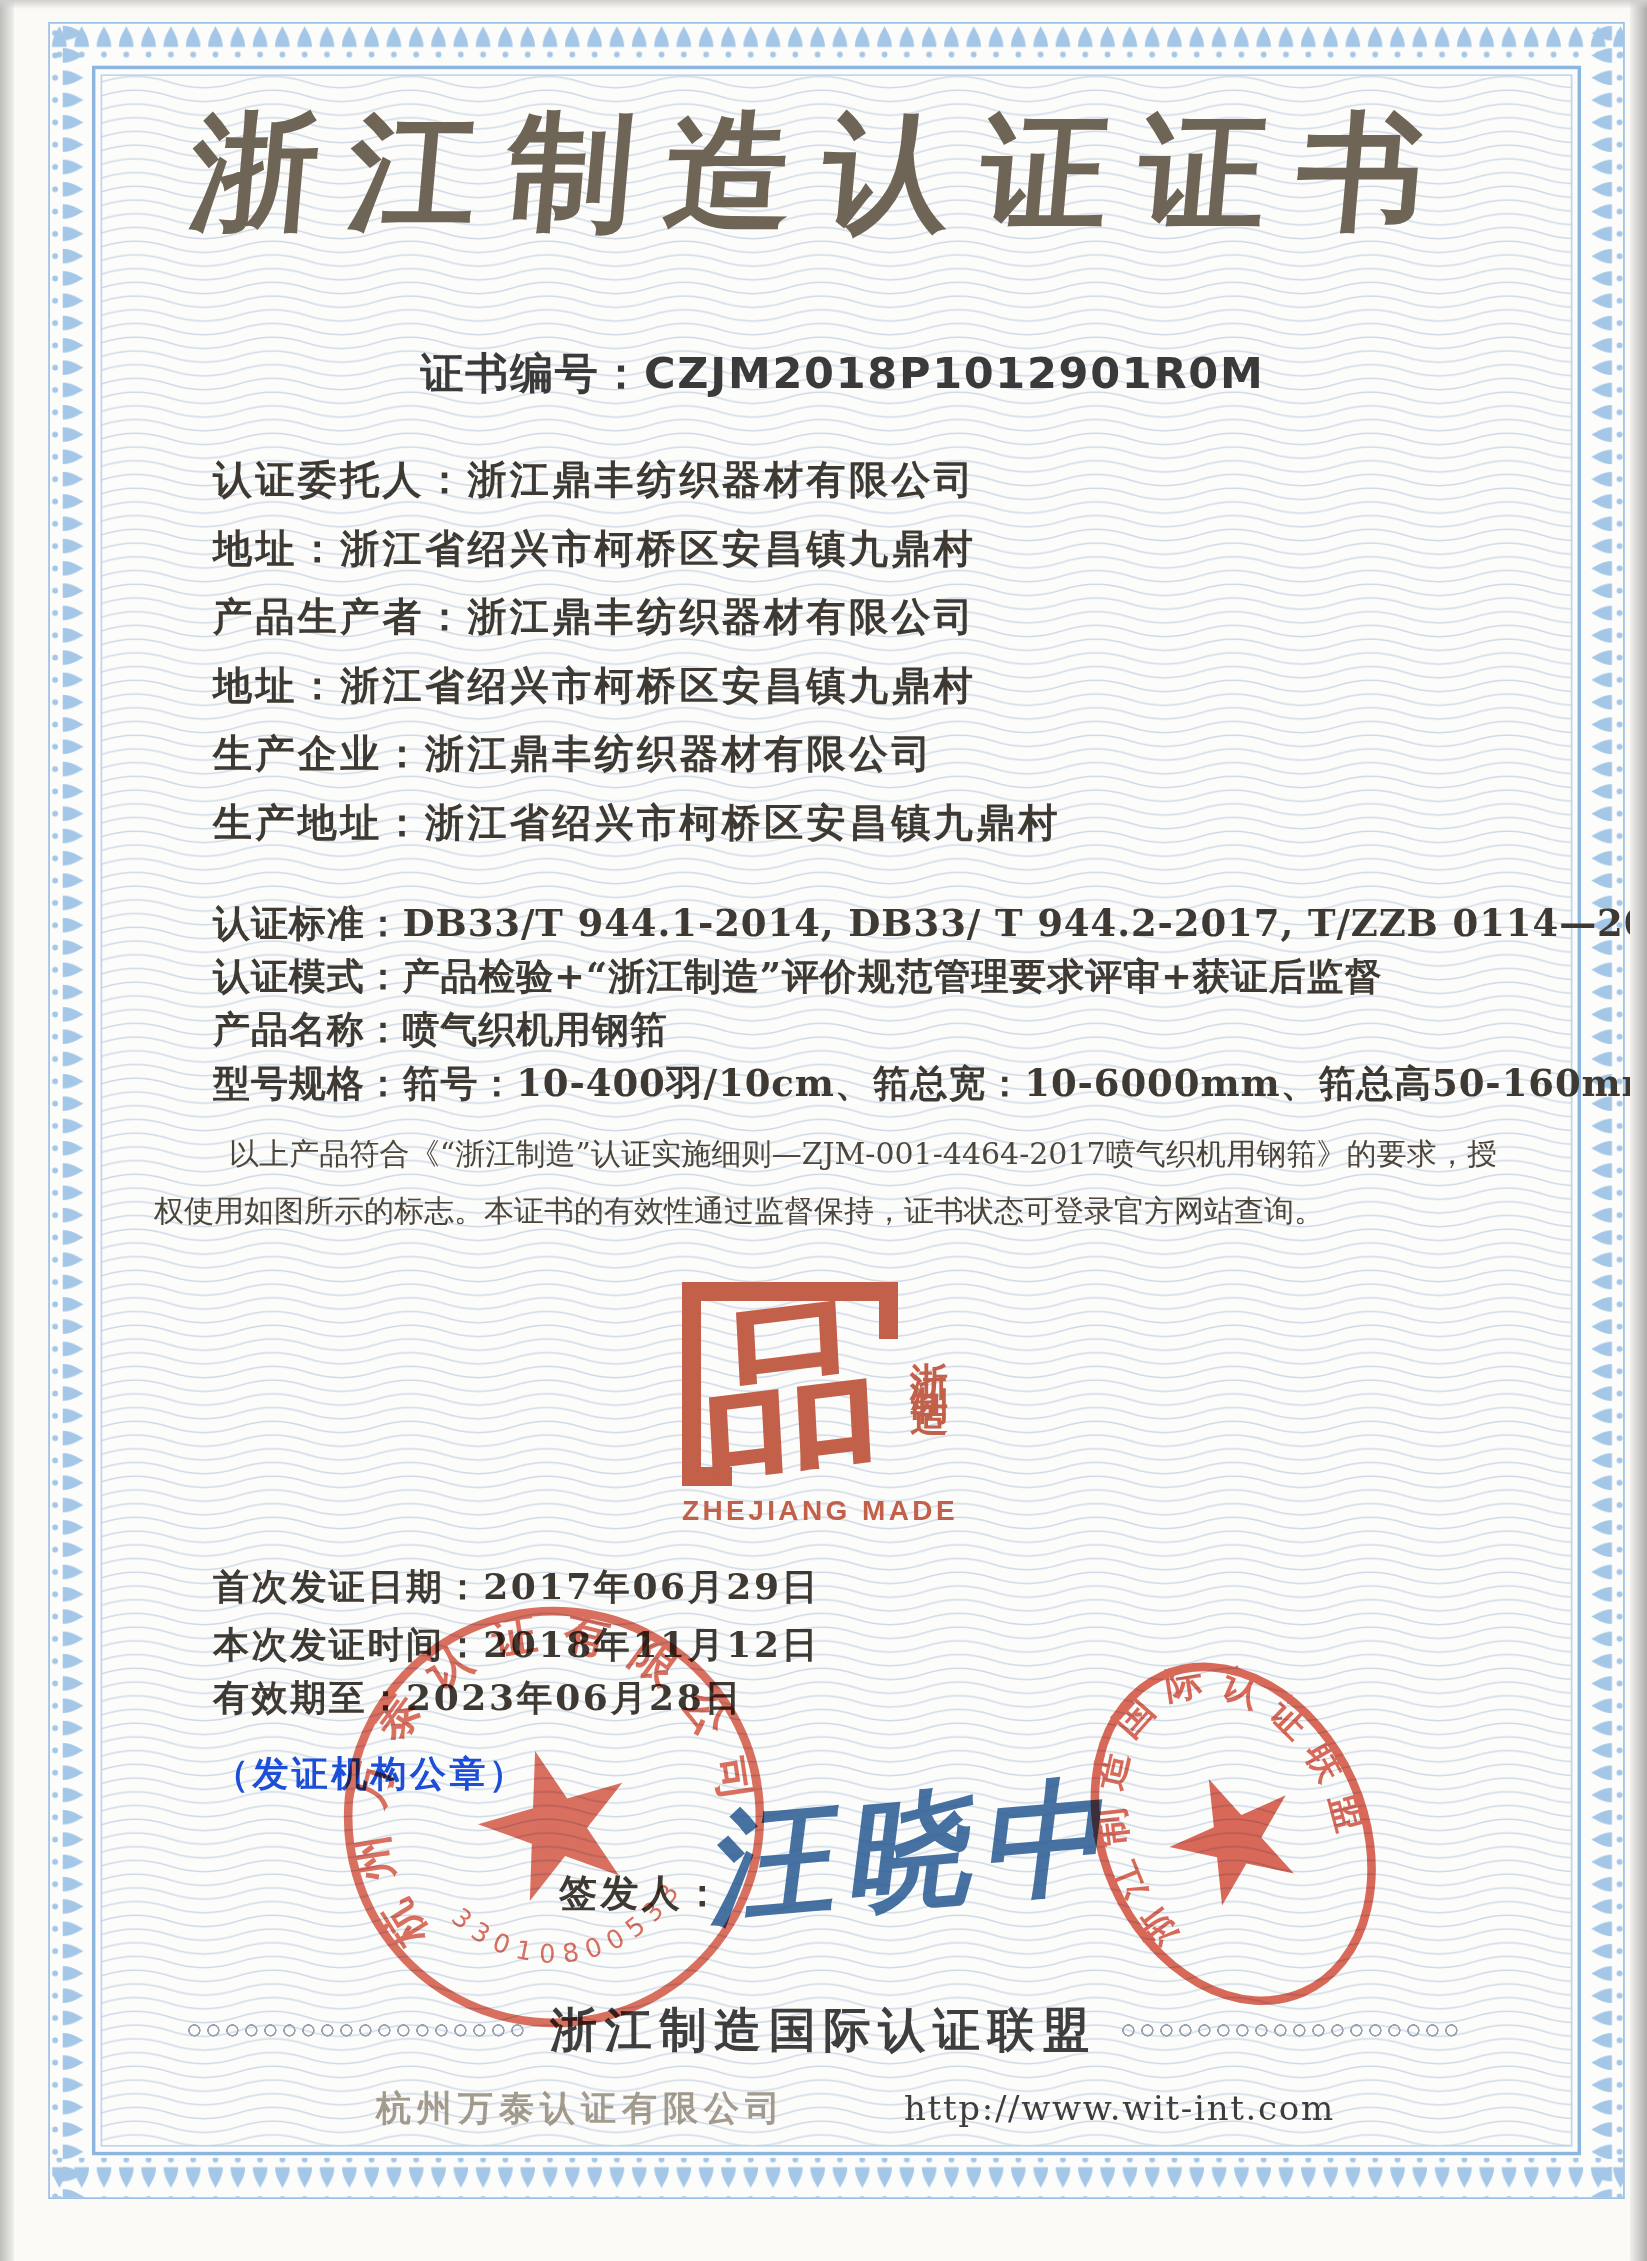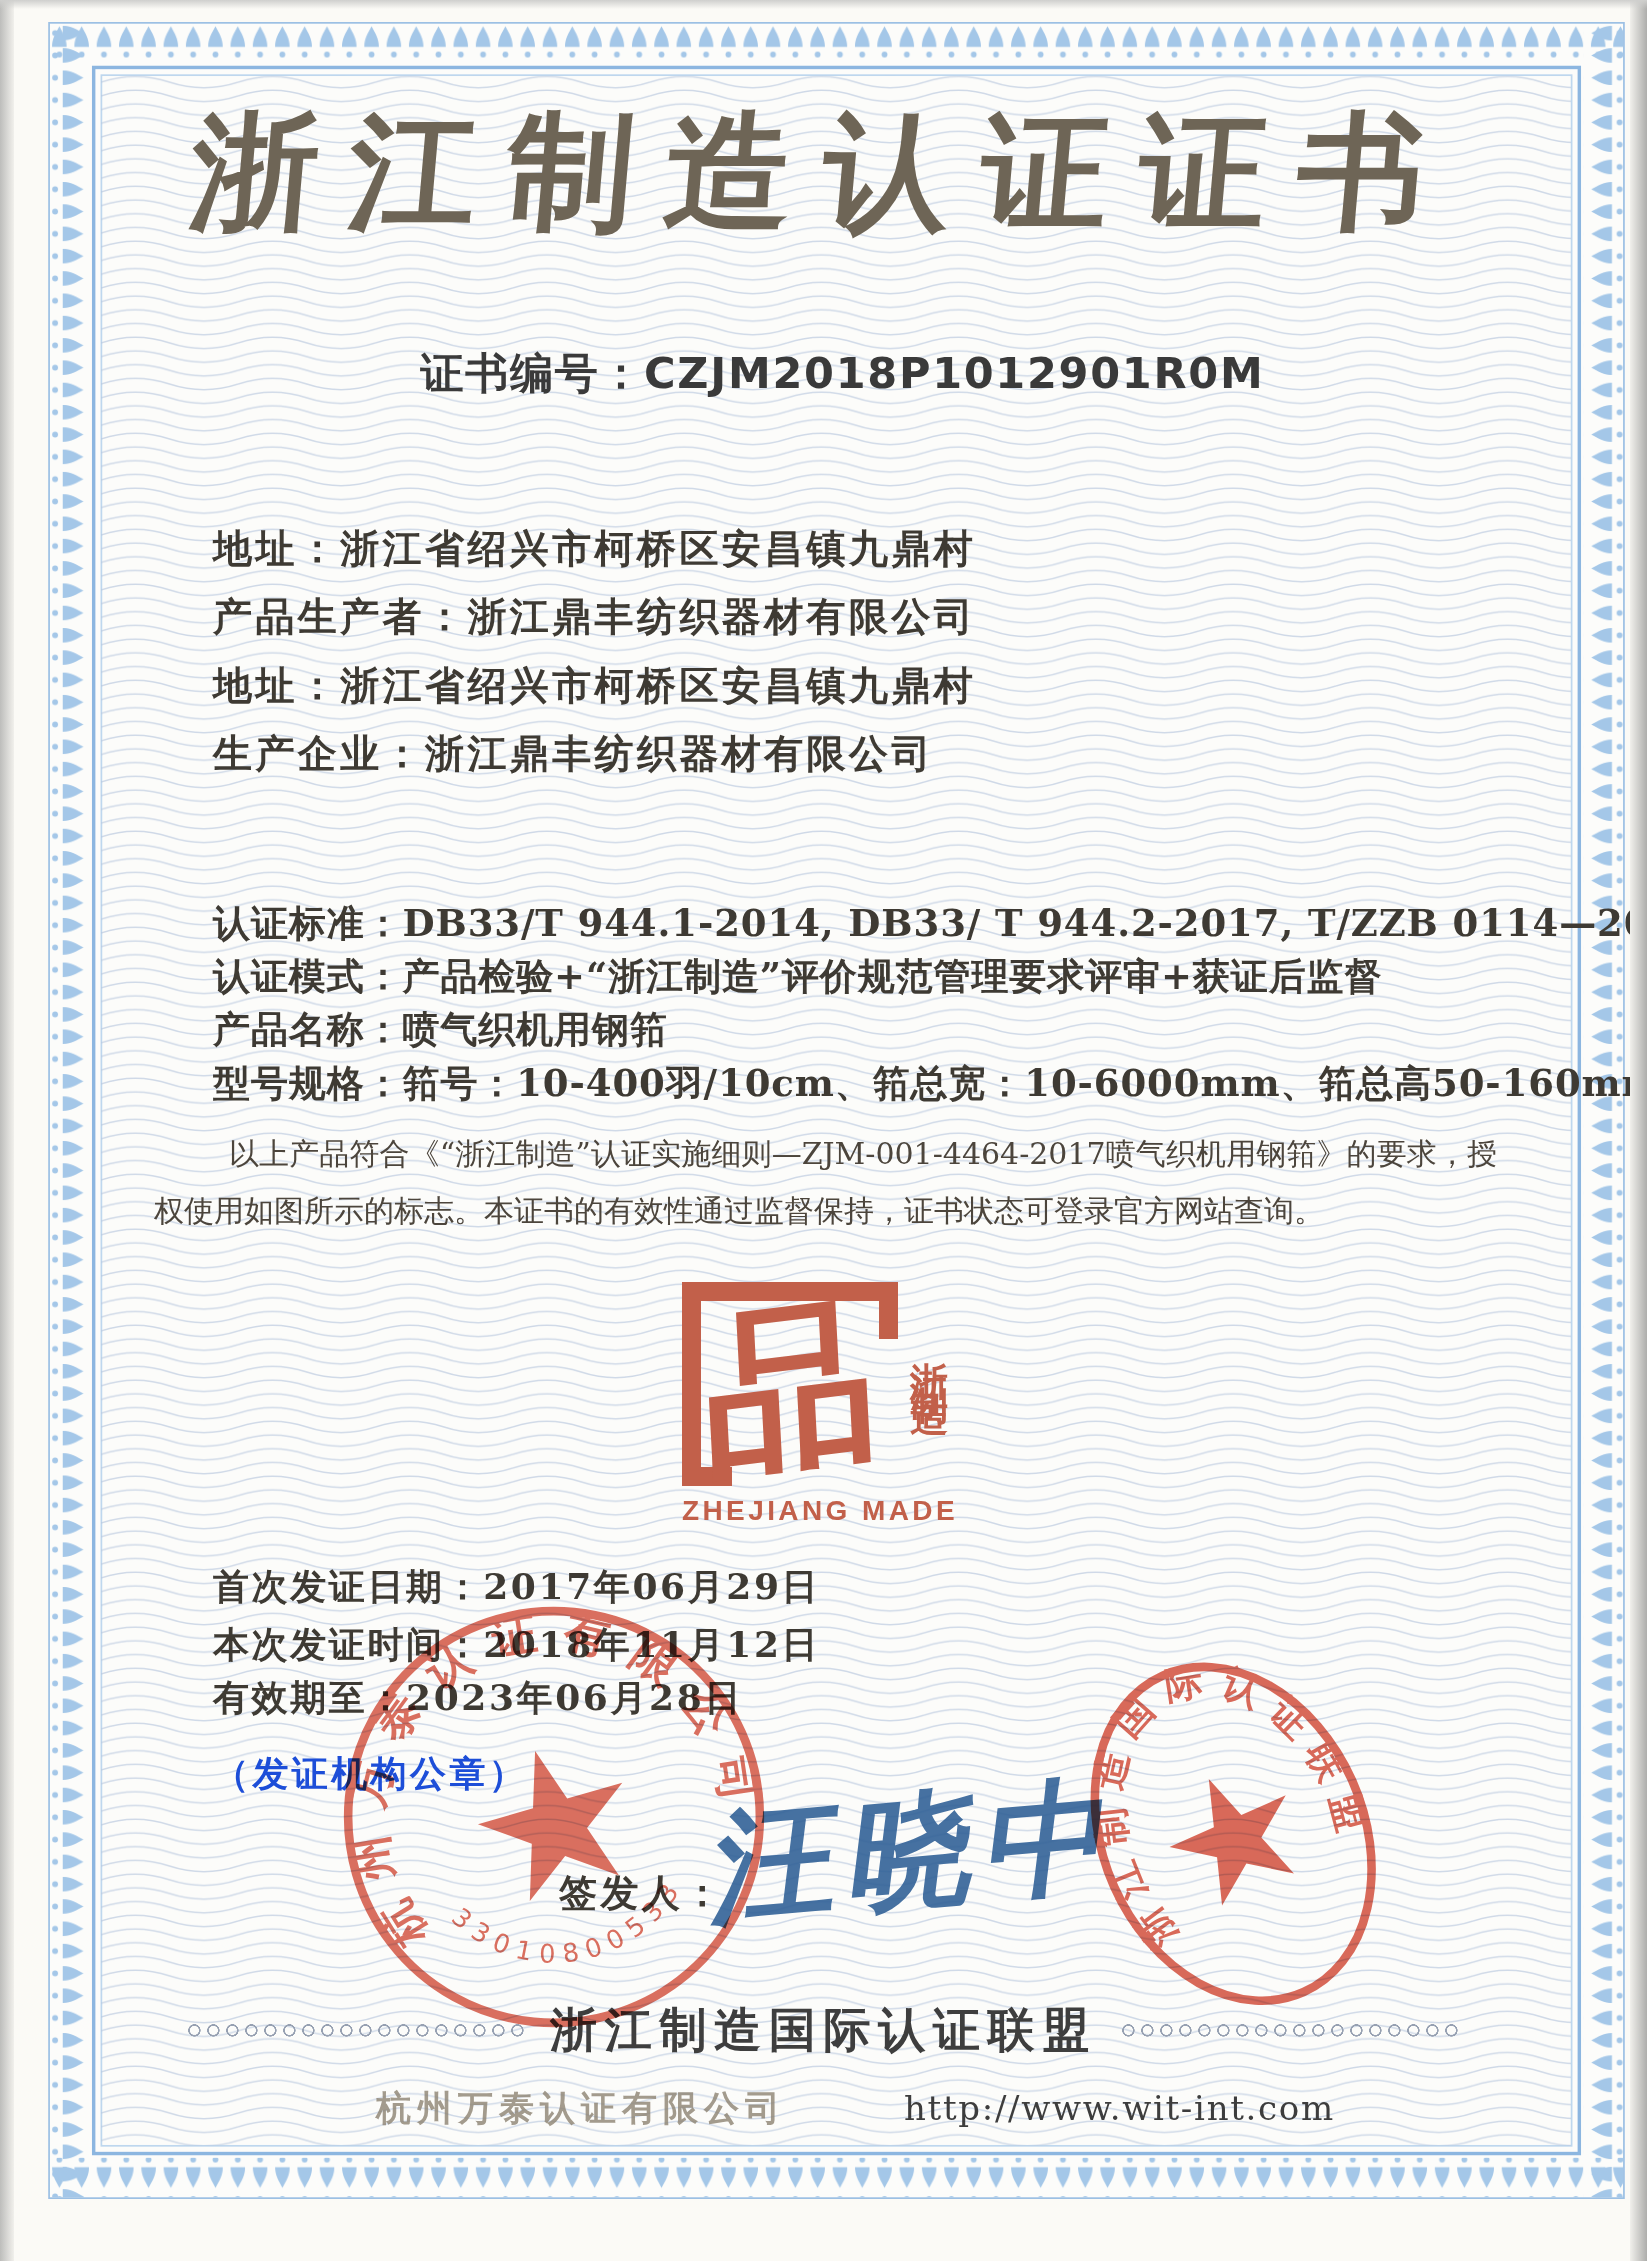--- a/index.html
+++ b/index.html
@@ -107,24 +107,26 @@
   </svg>
 
   <div class="layer">
 
     <div class="title">浙江制造认证证书</div>
 
     <div class="certline">
       <span>证书编号：</span><span>CZJM2018P1012901R0M</span>
     </div>
 
+    <div class="row field" style="top:453px"><span>认证委托人：</span><span>浙江鼎丰纺织器材有限公司</span></div>
     <div class="row field" style="top:522px"><span>地址：</span><span>浙江省绍兴市柯桥区安昌镇九鼎村</span></div>
     <div class="row field" style="top:590px"><span>产品生产者：</span><span>浙江鼎丰纺织器材有限公司</span></div>
     <div class="row field" style="top:659px"><span>地址：</span><span>浙江省绍兴市柯桥区安昌镇九鼎村</span></div>
     <div class="row field" style="top:727px"><span>生产企业：</span><span>浙江鼎丰纺织器材有限公司</span></div>
+    <div class="row field" style="top:796px"><span>生产地址：</span><span>浙江省绍兴市柯桥区安昌镇九鼎村</span></div>
 
     <div class="row spec" style="top:899px"><span>认证标准：</span><span>DB33/T 944.1-2014, DB33/ T 944.2-2017, T/ZZB 0114—2016</span></div>
     <div class="row spec" style="top:952px"><span>认证模式：</span><span>产品检验+“浙江制造”评价规范管理要求评审+获证后监督</span></div>
     <div class="row spec" style="top:1005px"><span>产品名称：</span><span>喷气织机用钢筘</span></div>
     <div class="row spec" style="top:1059px"><span>型号规格：</span><span>筘号：10-400羽/10cm、筘总宽：10-6000mm、筘总高50-160mm</span></div>
 
     <div class="statement">以上产品符合《“浙江制造”认证实施细则—ZJM-001-4464-2017喷气织机用钢筘》的要求，授权使用如图所示的标志。本证书的有效性通过监督保持，证书状态可登录官方网站查询。</div>
 
     <div class="logo">
       <div class="bar" style="left:0;top:0;width:19px;height:204px"></div>

